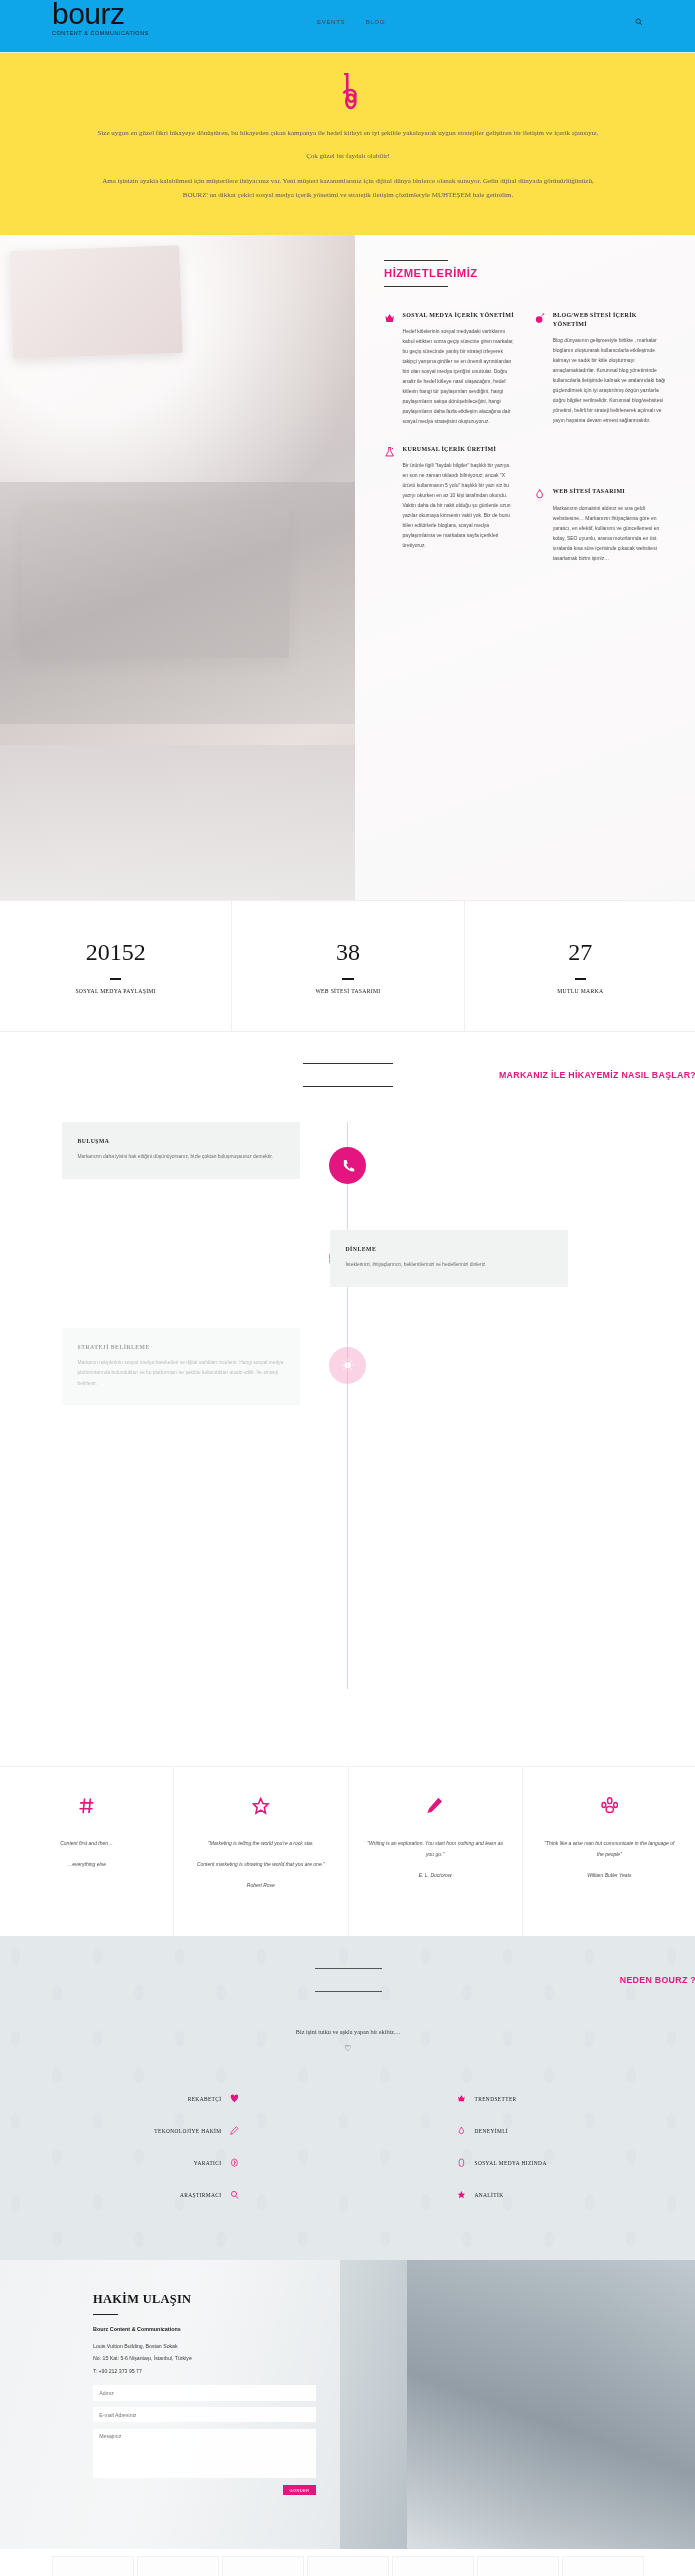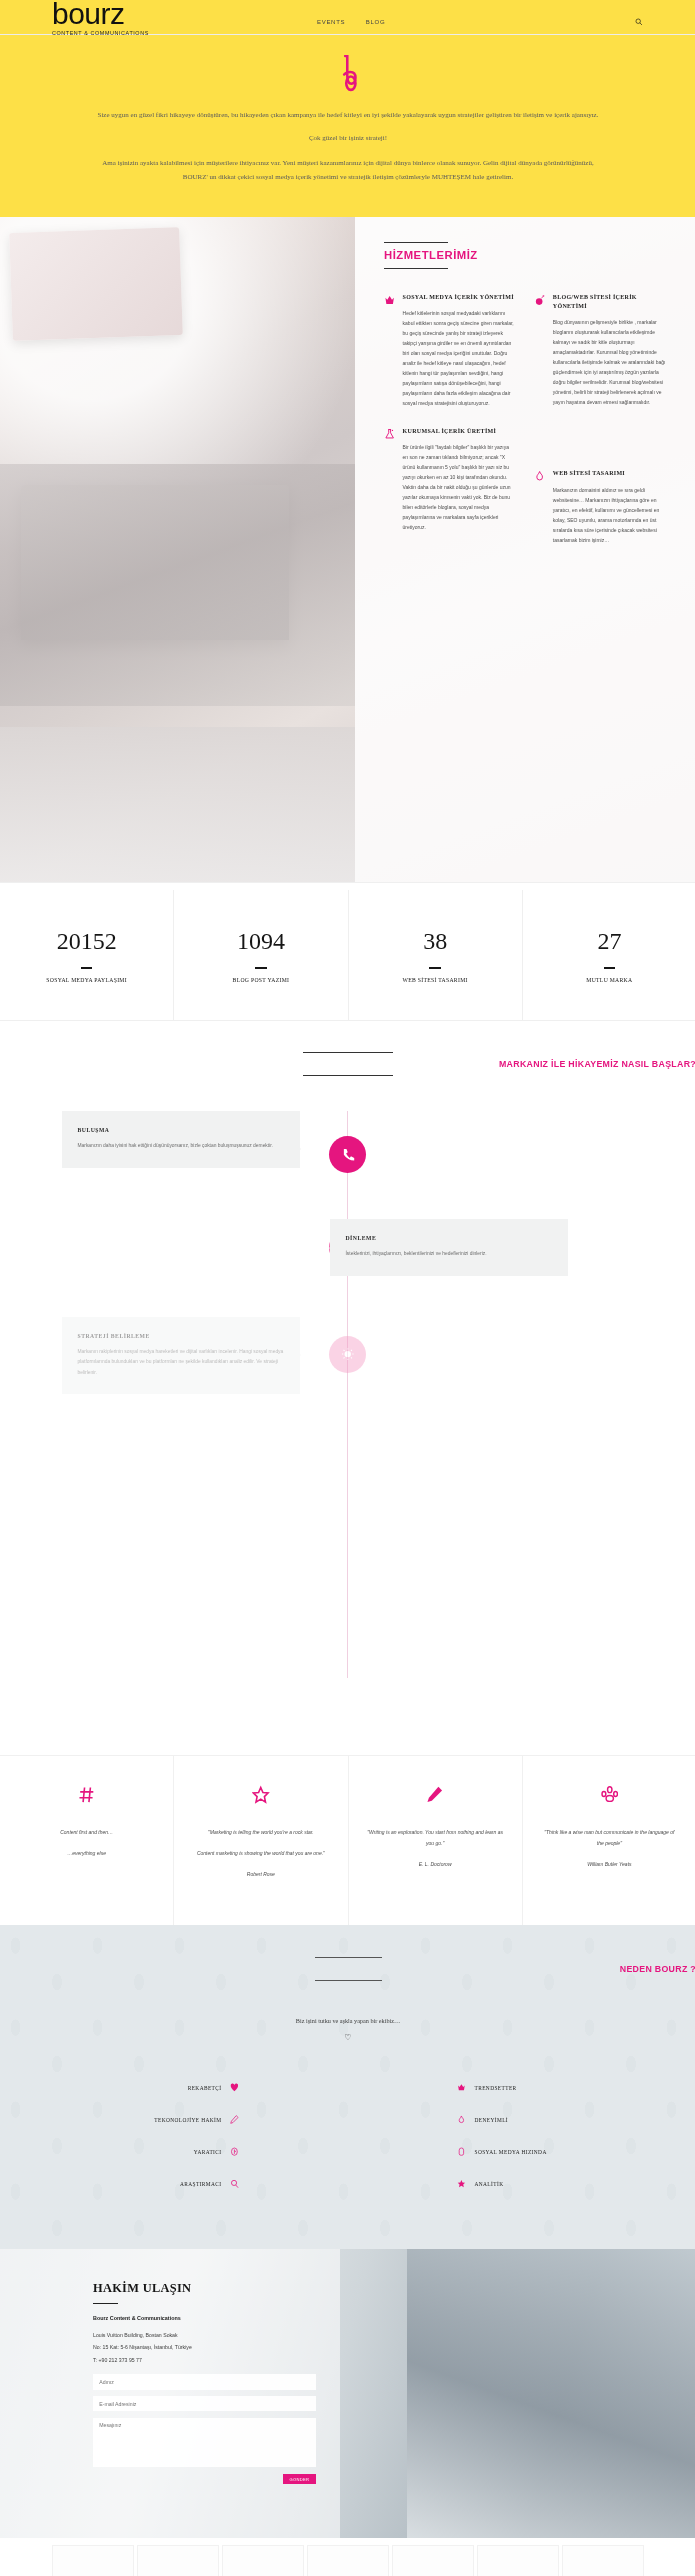--- a/index.html
+++ b/index.html
@@ -7,21 +7,21 @@
   html,body{width:696px}
   body{
     font-family:"Liberation Serif", serif;
     background:#ffffff;
     color:#3a3a3a;
     -webkit-font-smoothing:antialiased;
   }
   .page{width:696px;position:relative;overflow:hidden;}
 
   
-  .header{height:35px;background:#fde047;display:flex;align-items:flex-start;position:relative;border-bottom:0.5px solid #ececec;}
+  .header{height:53px;background:#0ea5e9;display:flex;align-items:flex-start;position:relative;border-bottom:0.5px solid #ececec;}
   .logo-wrap{position:absolute;left:52px;top:-1px;width:113px;}
   .logo-mark{font-family:"Liberation Sans",sans-serif;font-size:30px;line-height:30px;letter-spacing:-0.5px;color:#111;font-weight:300;}
   .logo-sub{font-family:"Liberation Sans",sans-serif;font-size:5.4px;letter-spacing:0.6px;color:#222;margin-top:1px;}
   .nav{position:absolute;left:317px;top:18.5px;display:flex;gap:20.6px;}
   .nav a{font-family:"Liberation Sans",sans-serif;font-size:6px;letter-spacing:0.7px;color:#444;text-decoration:none;}
   .search-btn{position:absolute;right:52px;top:16.5px;width:11.3px;height:11.3px;display:flex;align-items:center;justify-content:center;cursor:pointer;}
   .search-btn svg{width:7.7px;height:7.7px;}
 
   
   .hero{padding:19.6px 0 24px;text-align:center;background:#fde047;}
@@ -50,21 +50,21 @@
   .svc-col{width:138px;}
   .svc-item{display:flex;gap:5.2px;margin-bottom:18.5px;}
   .svc-ico{width:13.4px;flex:0 0 13.4px;color:#e5157f;padding-top:1px;}
   .svc-ico svg{width:11.3px;height:12.4px;display:block;}
   .svc-item h4{font-family:"Liberation Serif",serif;font-weight:700;font-size:6px;letter-spacing:0.3px;line-height:1.5;color:#1d1d1d;margin-bottom:6.2px;}
   .svc-item p{font-family:"Liberation Sans",sans-serif;font-size:5px;line-height:2.0;color:#4d4d4d;}
   .svc-offset{margin-top:62px;}
 
   
   .stats{display:flex;background:#fff;border-top:0.5px solid #efefef;border-bottom:0.5px solid #efefef;}
-  .stat{flex:1;text-align:center;padding:39px 0 37px;border-right:0.5px solid #efefef;margin-top:7px;}
+  .stat{flex:1;text-align:center;padding:39px 0 37px;border-right:0.5px solid #efefef;}
   .stat:last-child{border-right:none;}
   .stat .num{font-family:"Liberation Serif",serif;font-size:24px;line-height:1;color:#161616;font-weight:400;}
   .stat .dash{width:11.3px;height:1.5px;background:#161616;margin:14.4px auto 8.2px;}
   .stat .lbl{font-family:"Liberation Serif",serif;font-size:5.7px;letter-spacing:0.3px;color:#161616;}
 
   
   .timeline-sec{position:relative;background:#fff;padding:31px 0 62px;}
   .sec-head{text-align:right;margin-bottom:36px;}
   .sec-head .rule{margin:0 auto;width:90px;}
   .sec-head h2{font-family:"Liberation Sans",sans-serif;font-weight:700;font-size:8.8px;letter-spacing:0.3px;color:#e5157f;margin:6.2px 0 6.2px;}
@@ -156,21 +156,21 @@
   </div>
 
   <div class="hero">
     <div class="hero-logo">
       <svg viewBox="0 0 40 78" width="20.6" height="40">
         <path d="M14 2 L18 2 L18 40 Q18 56 26 56 Q34 56 34 44 Q34 33 24 33 Q16 33 12 38" fill="none" stroke="#e5157f" stroke-width="5" stroke-linecap="round"></path>
         <ellipse cx="25" cy="55" rx="9" ry="13" fill="none" stroke="#e5157f" stroke-width="5"></ellipse>
       </svg>
     </div>
     <p>Size uygun en güzel fikri hikayeye dönüştüren, bu hikayeden çıkan kampanya ile hedef kitleyi en iyi şekilde yakalayarak uygun stratejiler geliştiren bir iletişim ve içerik ajansıyız.</p>
-    <p class="small">Çok güzel bir işiniz strateji!</p>
+    <p class="small">Çok güzel bir faydalı olabilir!</p>
     <p>Ama işinizin ayakta kalabilmesi için müşterilere ihtiyacınız var. Yeni müşteri kazanımlarınız için dijital dünya binlerce olanak sunuyor. Gelin dijital dünyada görünürlüğünüzü, BOURZ' un dikkat çekici sosyal medya içerik yönetimi ve stratejik iletişim çözümleryle MUHTEŞEM hale getirelim.</p>
   </div>
 
   <div class="services">
     <div class="svc-photo">
       <div class="lap"></div>
       <div class="fur"></div>
     </div>
     <div class="svc-panel">
       <div class="overlay"></div>
@@ -234,25 +234,20 @@
         </div>
       </div>
     </div>
   </div>
 
   <div class="stats">
     <div class="stat">
       <div class="num">20152</div>
       <div class="dash"></div>
       <div class="lbl">SOSYAL MEDYA PAYLAŞIMI</div>
-    </div>
-    <div class="stat">
-      <div class="num">1094</div>
-      <div class="dash"></div>
-      <div class="lbl">BLOG POST YAZIMI</div>
     </div>
     <div class="stat">
       <div class="num">38</div>
       <div class="dash"></div>
       <div class="lbl">WEB SİTESİ TASARIMI</div>
     </div>
     <div class="stat">
       <div class="num">27</div>
       <div class="dash"></div>
       <div class="lbl">MUTLU MARKA</div>

